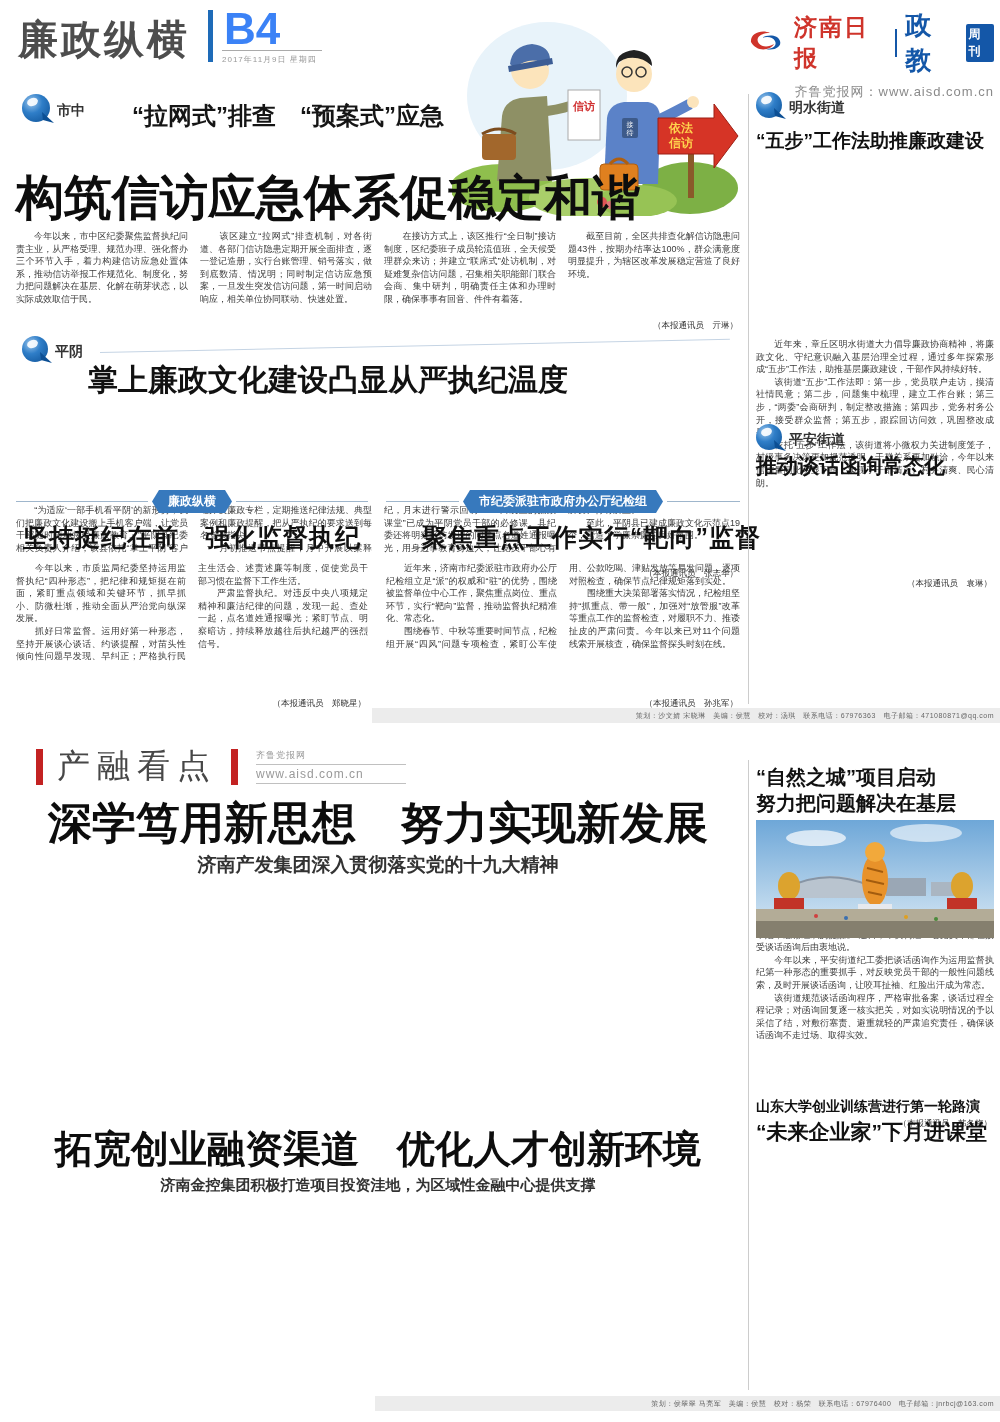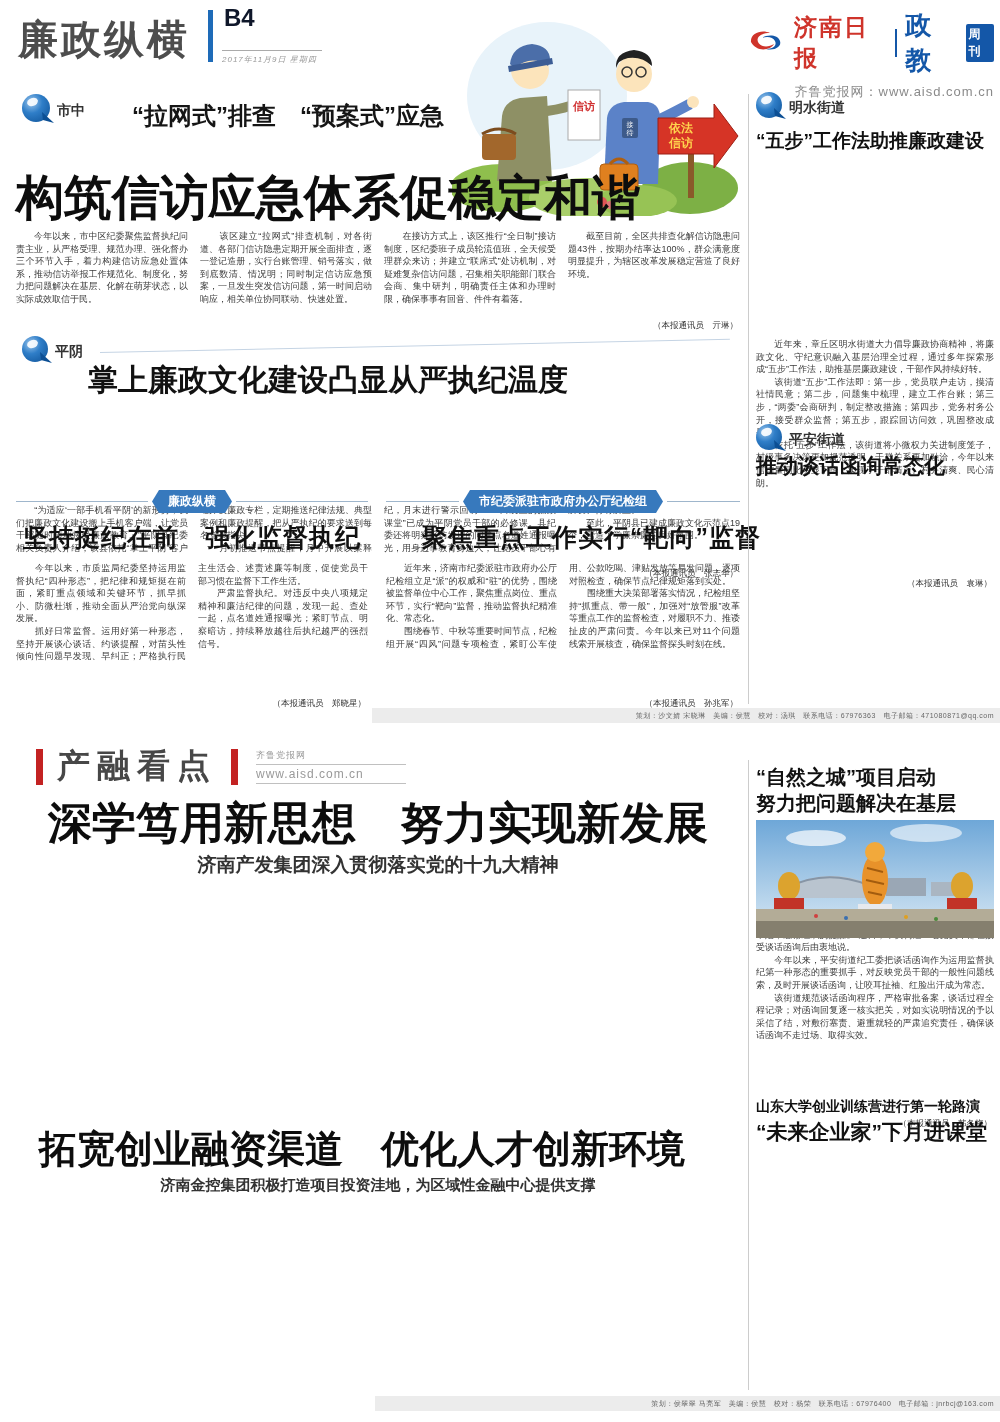--- a/index.html
+++ b/index.html
@@ -2,22 +2,22 @@
 <html><head>
 <meta charset="utf-8">
 <style>
   html,body{margin:0;padding:0;background:#e9e9e9;}
   .page{position:relative;width:1000px;height:1422px;background:#ffffff;margin:0 auto;
         font-family:"Liberation Sans","DejaVu Sans",sans-serif;overflow:hidden;color:#222;}
   .abs{position:absolute;}
   
   .secname{font-size:40px;font-weight:bold;color:#4d4d4d;letter-spacing:3px;}
   .vbar{width:5px;background:#1e6bb8;}
-  .pageno{font-size:24px;color:#0f172a;font-weight:bold;}
-  .datetxt{font-size:8px;color:#999;letter-spacing:1px;border-top:1px solid #aaa;padding-top:3px;font-style:italic;}
+  .pageno{font-size:44px;color:#3b82f6;font-weight:bold;}
+  .datetxt{font-size:8px;color:#999;letter-spacing:1px;border-top:1px solid #aaa;padding-top:3px;}
   .brandrow{display:flex;align-items:center;gap:8px;}
   .brandname{font-size:23px;font-weight:bold;color:#cf342b;font-family:"Liberation Serif","DejaVu Serif",serif;letter-spacing:2px;}
   .branddiv{width:2px;height:28px;background:#1457a8;}
   .weekly{font-size:26px;font-weight:bold;color:#1457a8;letter-spacing:2px;}
   .weeklysuf{font-size:12px;font-weight:bold;color:#fff;background:#1457a8;padding:2px 3px;border-radius:2px;}
   .sitetxt{font-size:13px;color:#8a8a8a;margin-top:5px;letter-spacing:1px;}
   
   .bubble{position:relative;width:28px;height:28px;}
   .bubble i{position:absolute;inset:0;border-radius:50%;
      background:radial-gradient(circle at 34% 30%,#9cc6ec 0%,#2f7ec8 40%,#0c4f94 100%);}
@@ -40,21 +40,21 @@
   .single{overflow:hidden;position:relative;}
   .byline{position:absolute;right:2px;bottom:0;font-size:8.5px;color:#333;background:#fff;padding-left:8px;}
   
   .ribbon-row{display:flex;align-items:center;}
   .rline{flex:1;border-top:1px solid #9fb6cc;}
   .ribbon{background:#3779bd;color:#fff;font-size:12px;font-weight:bold;padding:3px 16px;margin:0 4px;
      clip-path:polygon(0 50%,7px 0,calc(100% - 7px) 0,100% 50%,calc(100% - 7px) 100%,7px 100%);white-space:nowrap;}
   
   .banner{display:flex;align-items:center;}
   .redbar{width:7px;height:36px;background:#c32222;}
-  .bannertitle{font-size:33px;font-weight:bold;color:#474747;letter-spacing:7px;margin:0 14px;}
+  .bannertitle{font-size:33px;font-weight:normal;color:#474747;letter-spacing:7px;margin:0 14px;}
   .bansite{margin-left:18px;width:150px;}
   .bansite .l1{font-size:9px;color:#999;border-bottom:1px solid #c0c0c0;padding-bottom:2px;letter-spacing:1px;}
   .bansite .l2{font-size:12px;color:#999;border-bottom:1px solid #c0c0c0;padding:2px 0;letter-spacing:1px;}
   .rule-v{width:1px;background:#cccccc;}
   .rule-slant{border-top:1px solid #c5d4e4;transform-origin:left center;}
   .credits{background:#ececec;font-size:7px;color:#666;text-align:right;line-height:15px;padding-right:8px;letter-spacing:.5px;}
   .subtitle{font-weight:bold;color:#333;text-align:center;white-space:nowrap;}
 </style>
 </head>
 <body>
@@ -233,21 +233,21 @@
       <span class="l1" style="display:block;">齐鲁党报网</span>
       <span class="l2" style="display:block;">www.aisd.com.cn</span>
     </span>
   </div>
 
   <div class="abs rule-v" style="left:748px;top:760px;height:630px;"></div>
 
   <div class="abs" style="left:16px;top:794px;width:724px;text-align:center;font-size:44px;font-weight:bold;color:#0d0d0d;white-space:nowrap;">深学笃用新思想　努力实现新发展</div>
   <div class="abs subtitle" style="left:16px;top:852px;width:724px;font-size:19px;">济南产发集团深入贯彻落实党的十九大精神</div>
 
-  <div class="abs" style="left:0;top:1124px;width:724px;text-align:center;font-size:38px;font-weight:bold;color:#0d0d0d;white-space:nowrap;">拓宽创业融资渠道　优化人才创新环境</div>
+  <div class="abs" style="left:16px;top:1124px;width:724px;text-align:center;font-size:38px;font-weight:bold;color:#0d0d0d;white-space:nowrap;">拓宽创业融资渠道　优化人才创新环境</div>
   <div class="abs subtitle" style="left:16px;top:1176px;width:724px;font-size:15px;">济南金控集团积极打造项目投资洼地，为区域性金融中心提供支撑</div>
 
   <div class="abs h-side" style="left:756px;top:764px;font-size:20px;line-height:1.3;">
     <div>“自然之城”项目启动</div>
     <div>努力把问题解决在基层</div>
   </div>
 
   <div class="abs" style="left:756px;top:820px;width:238px;height:118px;">
     <svg width="238" height="118" viewBox="0 0 238 118">
       <defs>

